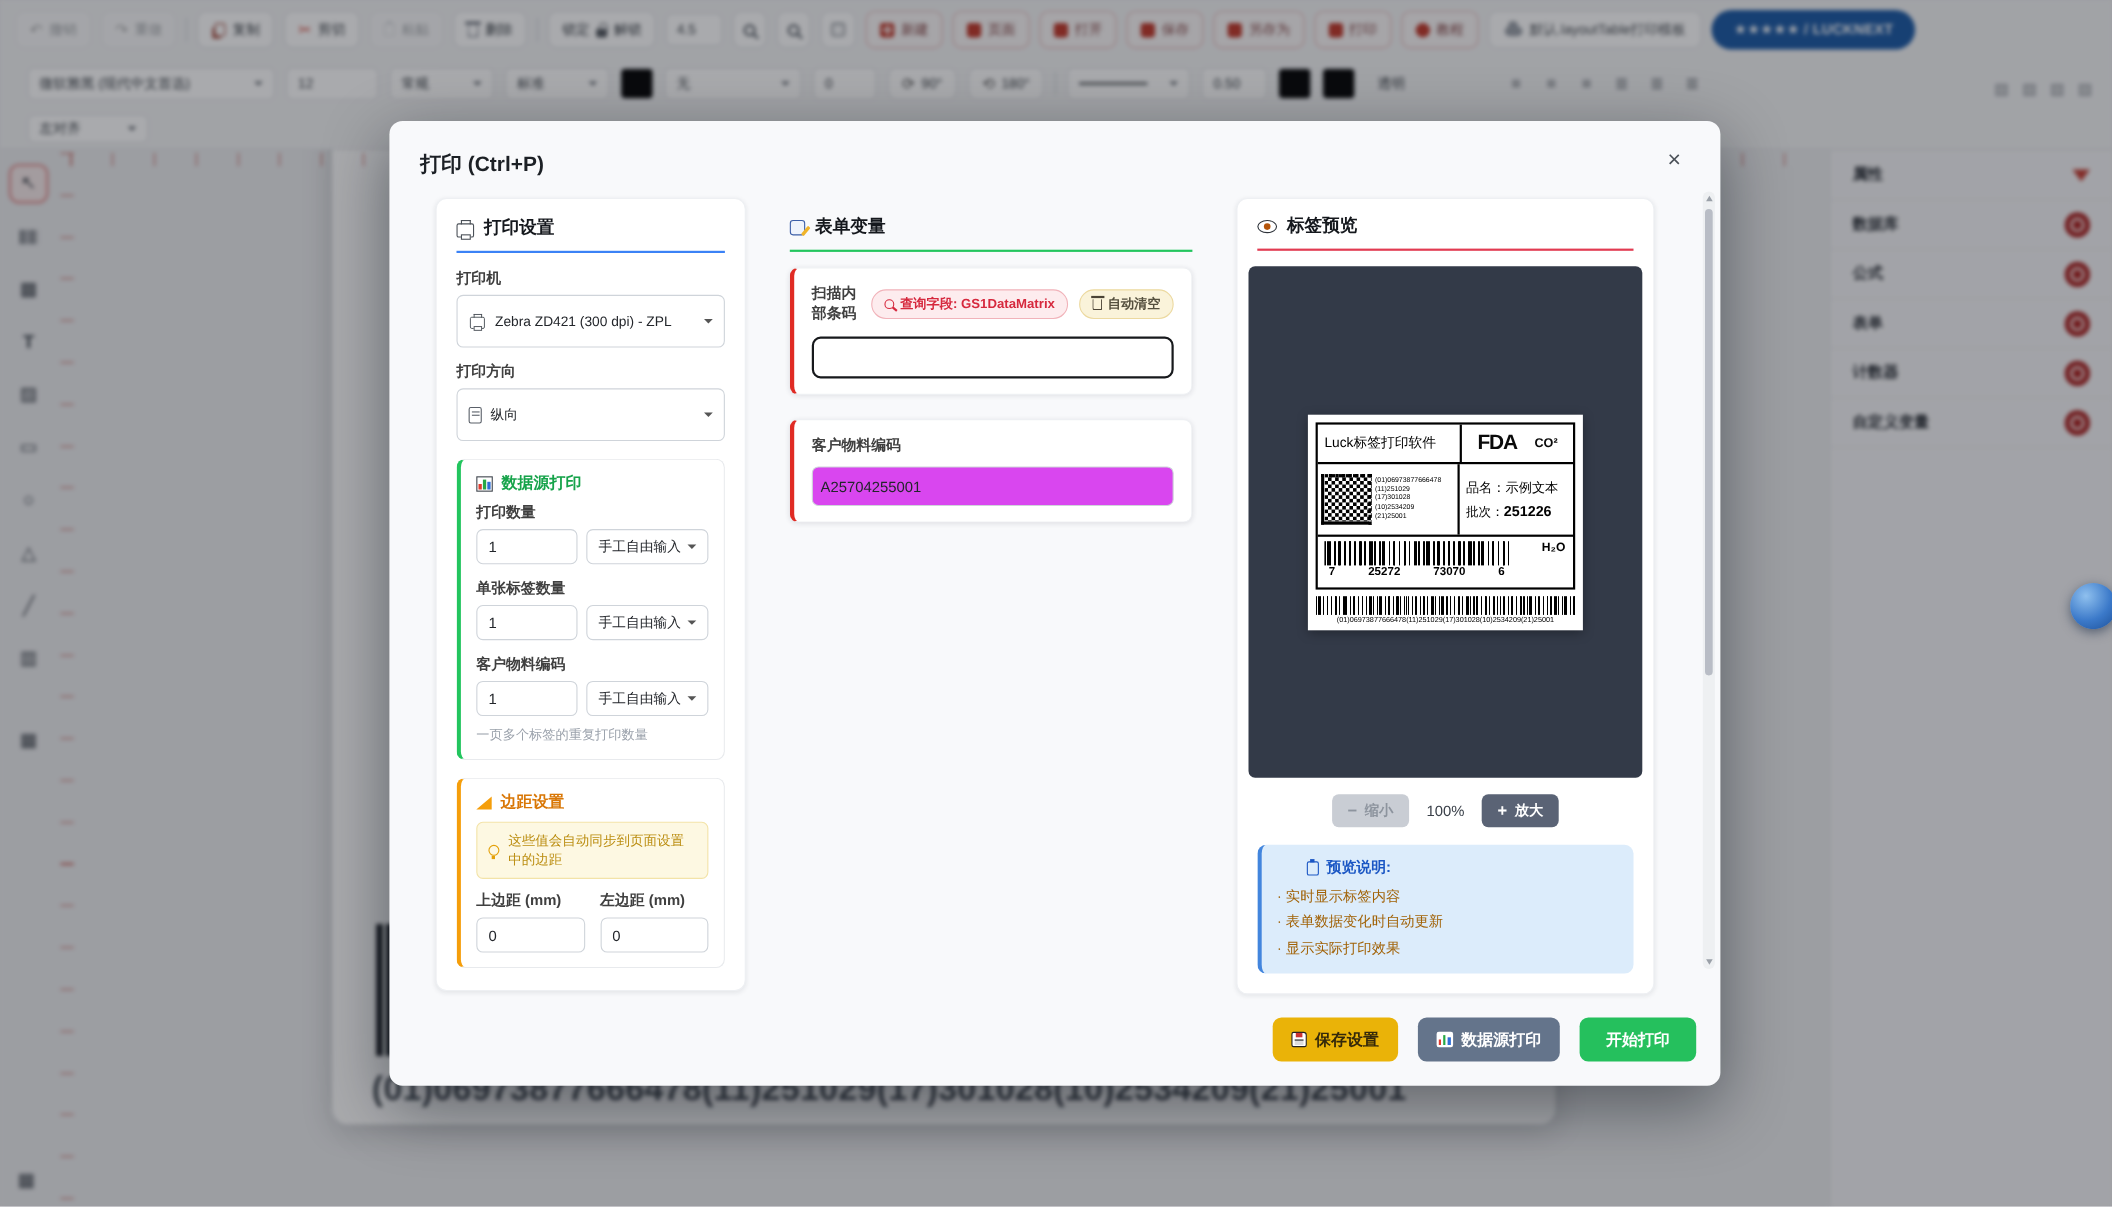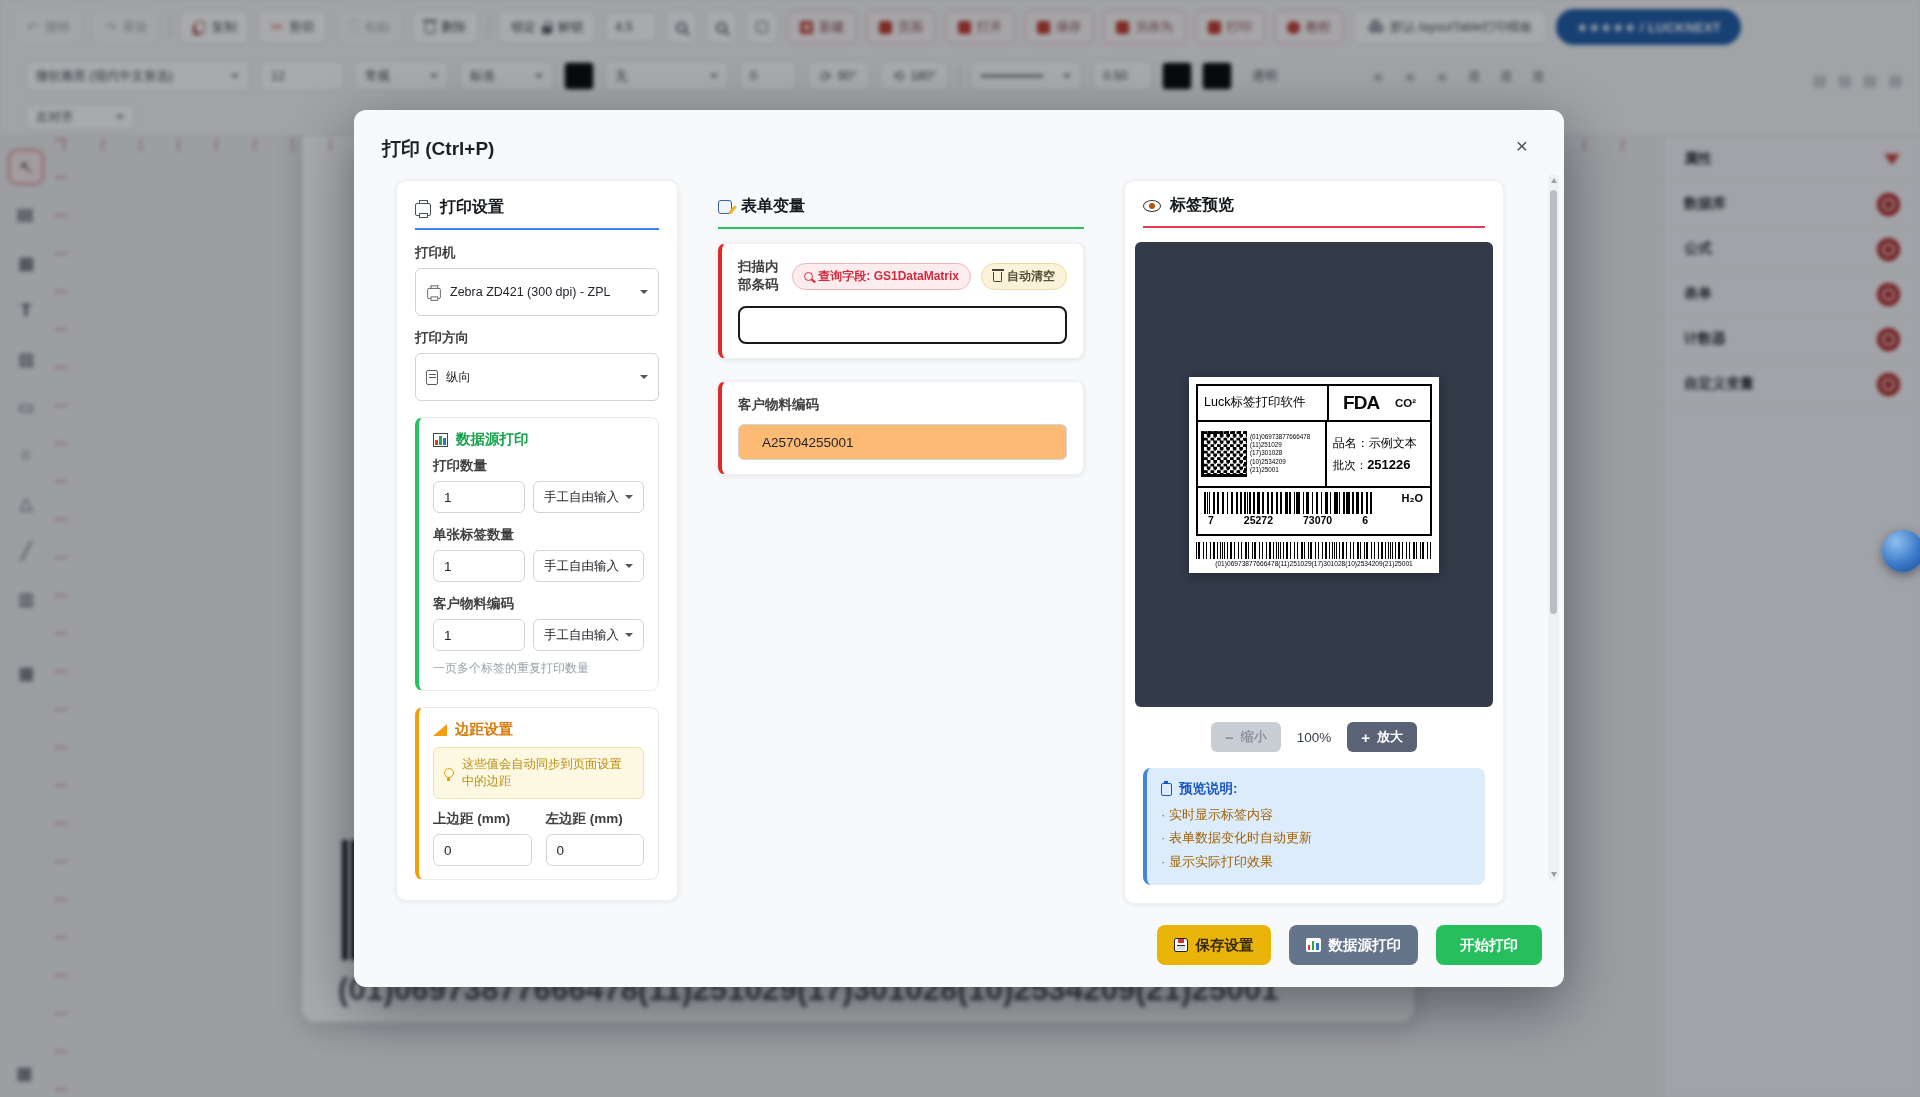--- a/index.html
+++ b/index.html
@@ -116,33 +116,33 @@
   .subcard { background:#fff; border:1px solid #eef0f3; border-left:4px solid #e02b24; border-radius:8px; box-shadow:0 1px 5px rgba(25,32,48,.1); padding:14px 16px; }
   .subcard + .subcard { margin-top:22px; }
   .lblrow { display:flex; align-items:center; gap:10px; }
   .badge-pink { display:flex; align-items:center; gap:5px; border:1px solid #f1b3ba; background:#fdecee; color:#d6293e; font-size:12px; font-weight:700; padding:4px 11px; border-radius:999px; white-space:nowrap; }
   .badge-yellow { display:flex; align-items:center; gap:5px; border:1px solid #ecd9a0; background:#faf3da; color:#55503e; font-size:12px; font-weight:600; padding:4px 11px; border-radius:999px; white-space:nowrap; }
   .i-magr { width:9px; height:9px; border:1.8px solid #d6293e; border-radius:50%; position:relative; flex:none; }
   .i-magr::after { content:""; position:absolute; right:-4px; bottom:-2px; width:5px; height:1.8px; background:#d6293e; transform:rotate(40deg); }
   .i-trash2 { width:9px; height:10px; border:1.5px solid #4a4335; border-top:none; border-radius:0 0 2px 2px; position:relative; margin-top:2px; flex:none; }
   .i-trash2::before { content:""; position:absolute; left:-2.5px; top:-2.8px; width:12px; height:1.5px; background:#4a4335; }
   .scaninp { margin-top:12px; width:100%; height:38px; border:2px solid #17191c; border-radius:8px; background:#fff; padding:0 10px; font-size:14px; font-family:inherit; }
-  .matinp { margin-top:10px; width:100%; height:36px; border:1px solid #cfd4da; border-radius:6px; background:#fdba74; padding:0 23px; font-size:13.5px; color:#23262b; font-family:inherit; }
+  .matinp { margin-top:10px; width:100%; height:36px; border:1px solid #cfd4da; border-radius:6px; background:#d946ef; padding:0 7px; font-size:13.5px; color:#23262b; font-family:inherit; }
 
   .col3 { width:380px; padding:14px 10px 18px; }
   .col3 .sec-head { border-bottom-color:#e23b52; margin:0 8px 14px; }
   .stage { height:465px; background:#333a48; border-radius:6px; display:flex; align-items:center; justify-content:center; }
   .zoomrow { display:flex; align-items:center; justify-content:center; gap:16px; margin-top:15px; }
   .zbtn { display:flex; align-items:center; gap:7px; height:30px; padding:0 14px; border-radius:6px; font-size:13px; font-weight:600; }
   .zbtn.out { background:#c9cdd4; color:#8d949e; }
   .zbtn.in  { background:#5a6375; color:#fff; }
   .zbtn .sign { font-size:15px; font-weight:700; }
   .zlevel { font-size:13.5px; color:#3a4049; }
   .info { background:#dcecfb; border-left:4px solid #4285dd; border-radius:8px; padding:12px 14px; margin:16px 8px 0; }
-  .info-title { display:flex; align-items:center; gap:7px; font-weight:700; font-size:13.5px; color:#1a56c4; margin-bottom:5px; }
+  .info-title { display:flex; align-items:center; gap:7px; font-weight:700; font-size:13.5px; color:#1a56c4; margin-bottom:5px;margin-left:27px; }
   .i-clip { width:11px; height:13px; border:1.6px solid #1a56c4; border-radius:2px; position:relative; flex:none; }
   .i-clip::before { content:""; position:absolute; left:2px; top:-3px; width:4px; height:3px; background:#1a56c4; }
   .note { font-size:13px; color:#a16207; line-height:1.8; }
 
   
   .lbl { width:250px; background:#fff; padding:7px 7px 6px; box-shadow:0 2px 10px rgba(0,0,0,.35); }
   .lbl-table { border:2px solid #000; }
   .lr { display:flex; border-bottom:2px solid #000000; }
   .lr:last-child { border-bottom:none; }
   .lc { padding:3px 6px; }

